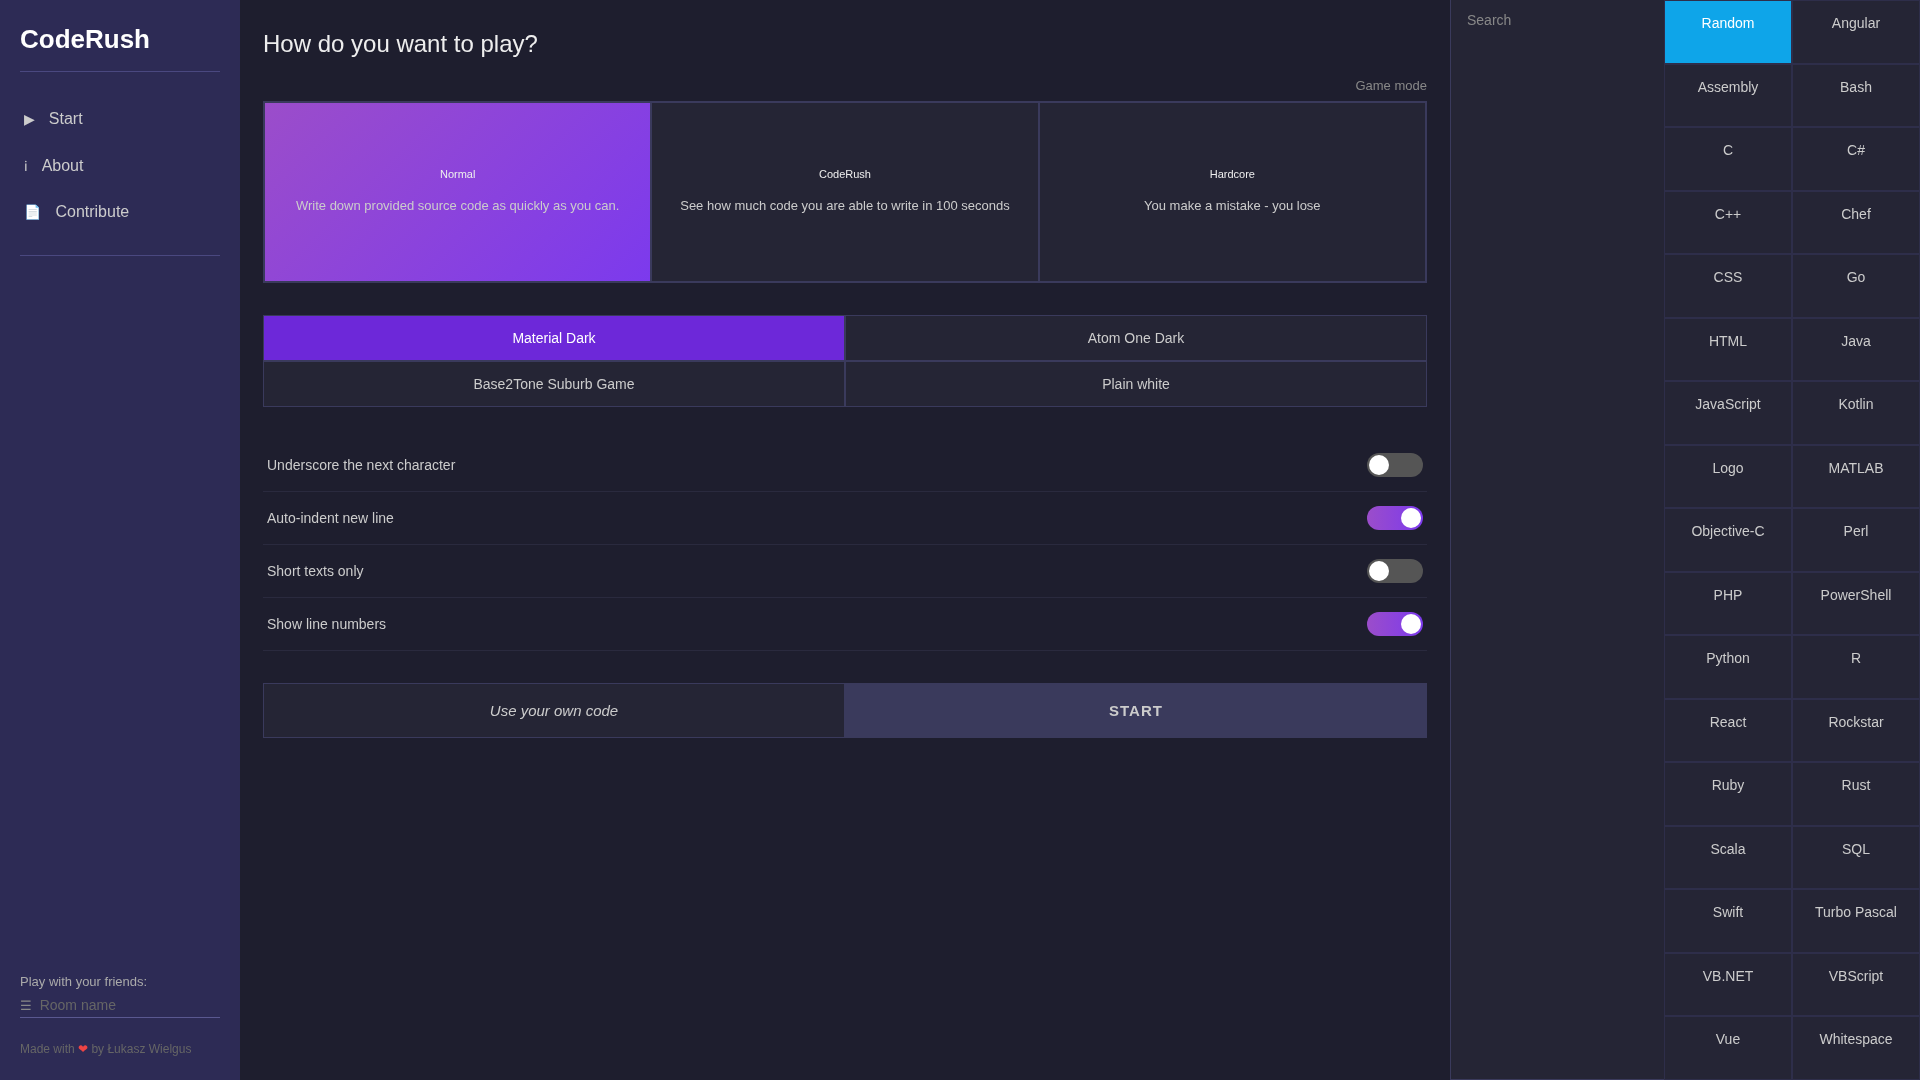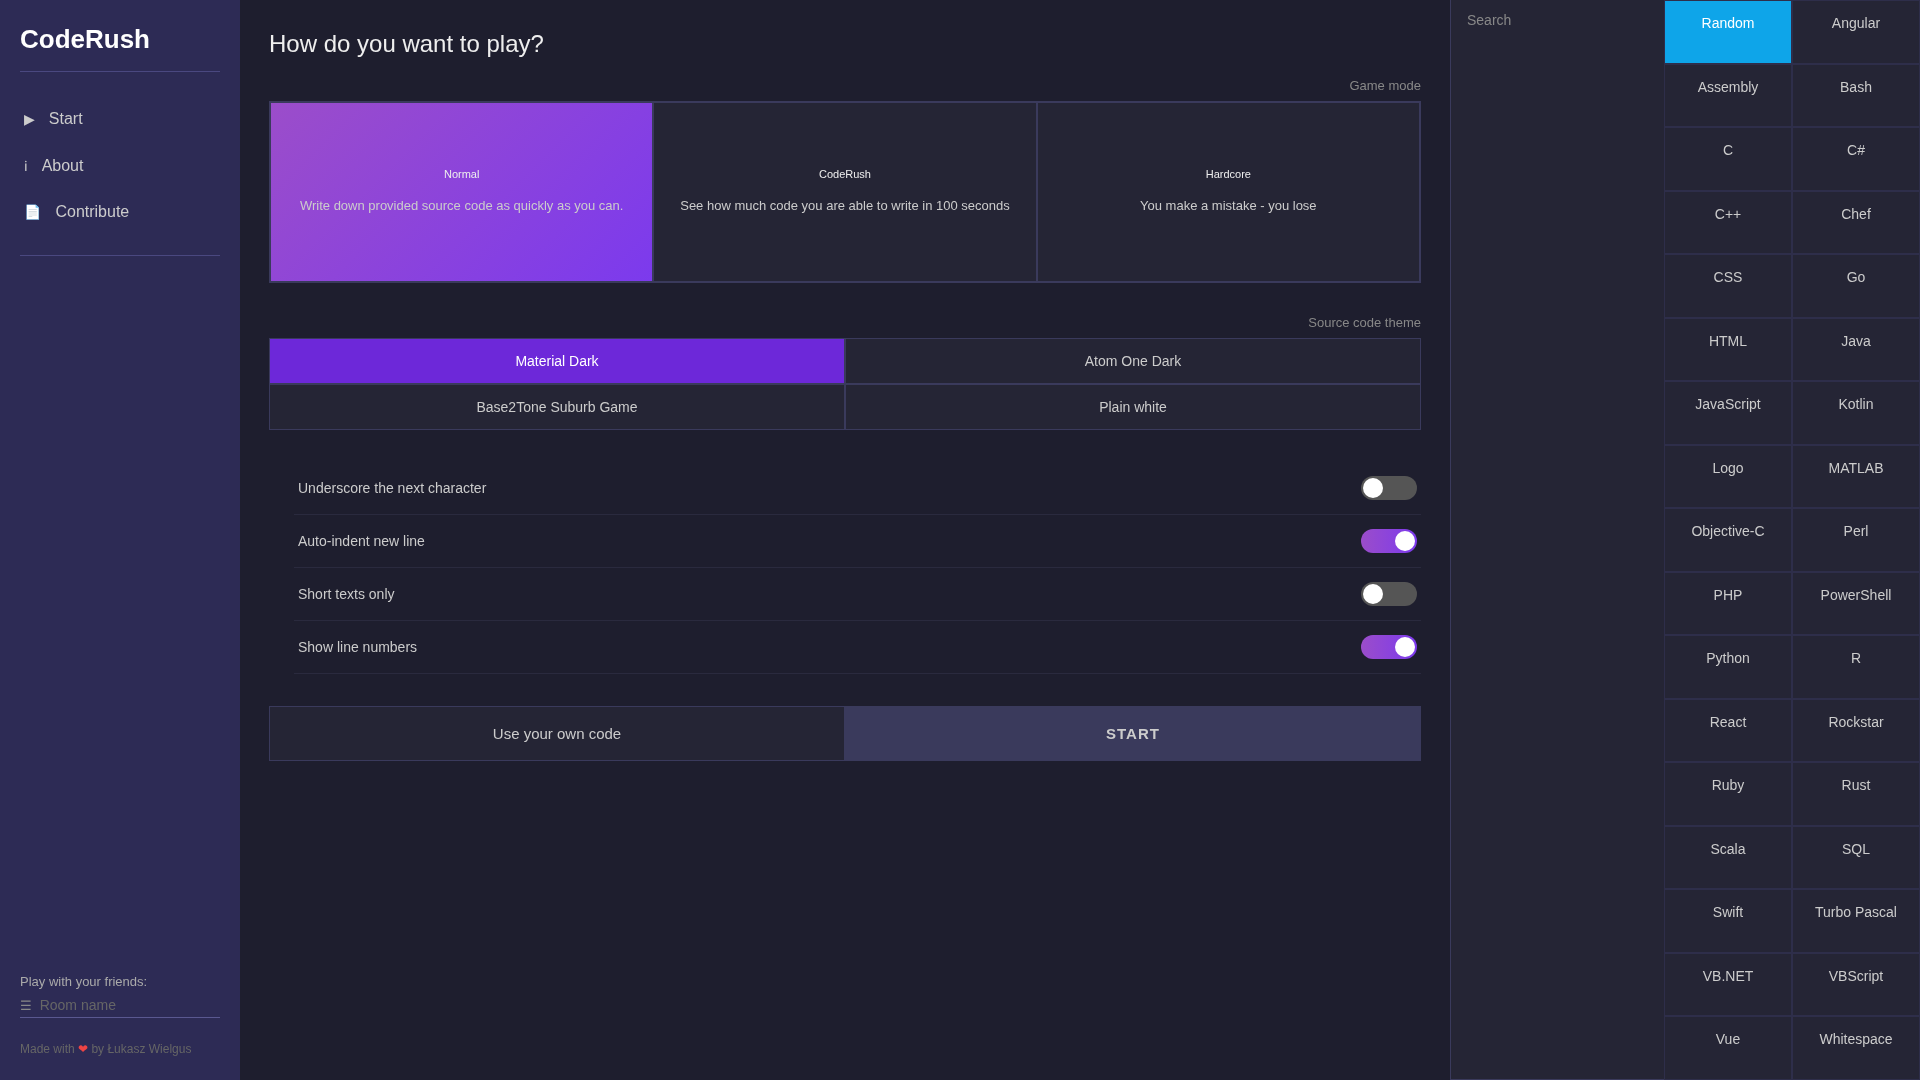--- a/index.html
+++ b/index.html
@@ -78,21 +78,21 @@
     .sidebar-footer {
       color: #666;
       font-size: 12px;
       margin-top: 24px;
     }
     .sidebar-footer span { color: #e44; }
 
     
     #main {
       flex: 1;
-      padding: 30px 29px;
+      padding: 30px 23px;
       overflow-y: auto;
       height: 1044px;
     }
 
     .page-title {
       font-size: 24px;
       color: #eee;
       font-weight: 500;
       margin-bottom: 20px;
     }
@@ -168,21 +168,20 @@
       color: #fff;
     }
 
     
     .toggle-row {
       display: flex;
       align-items: center;
       justify-content: space-between;
       padding: 14px 4px;
       border-bottom: 1px solid #2a2a3e;
-      margin-left: 25px;
     }
     .toggle-label {
       font-size: 14px;
       color: #ccc;
     }
 
     
     .toggle-switch {
       width: 56px;
       height: 24px;
@@ -218,20 +217,21 @@
     }
     .btn-own-code {
       flex: 1;
       padding: 18px;
       background: #252535;
       border: 1px solid #3a3a5c;
       color: #ccc;
       font-size: 15px;
       cursor: pointer;
       text-align: center;
+      font-style: italic;
     }
     .btn-start {
       flex: 1;
       padding: 18px;
       background: #3a3a5c;
       border: 1px solid #3a3a5c;
       color: #ccc;
       font-size: 15px;
       font-weight: bold;
       cursor: pointer;
@@ -329,21 +329,20 @@
       <div class="game-mode-card">
     <div class="game-mode-title">CodeRush</div>
     <div class="game-mode-desc">See how much code you are able to write in 100 seconds</div>
   </div>
       <div class="game-mode-card">
     <div class="game-mode-title">Hardcore</div>
     <div class="game-mode-desc">You make a mistake - you lose</div>
   </div>
     </div>
 
-  <div class="theme-section-label">Source code theme</div>
   <div class="theme-grid" id="theme-grid">
       <div class="theme-btn selected">Material Dark</div>
       <div class="theme-btn">Atom One Dark</div>
       <div class="theme-btn">Base2Tone Suburb Game</div>
       <div class="theme-btn">Plain white</div>
     </div>
 
   <div id="toggle-rows">
       <div class="toggle-row">
     <span class="toggle-label">Underscore the next character</span>

